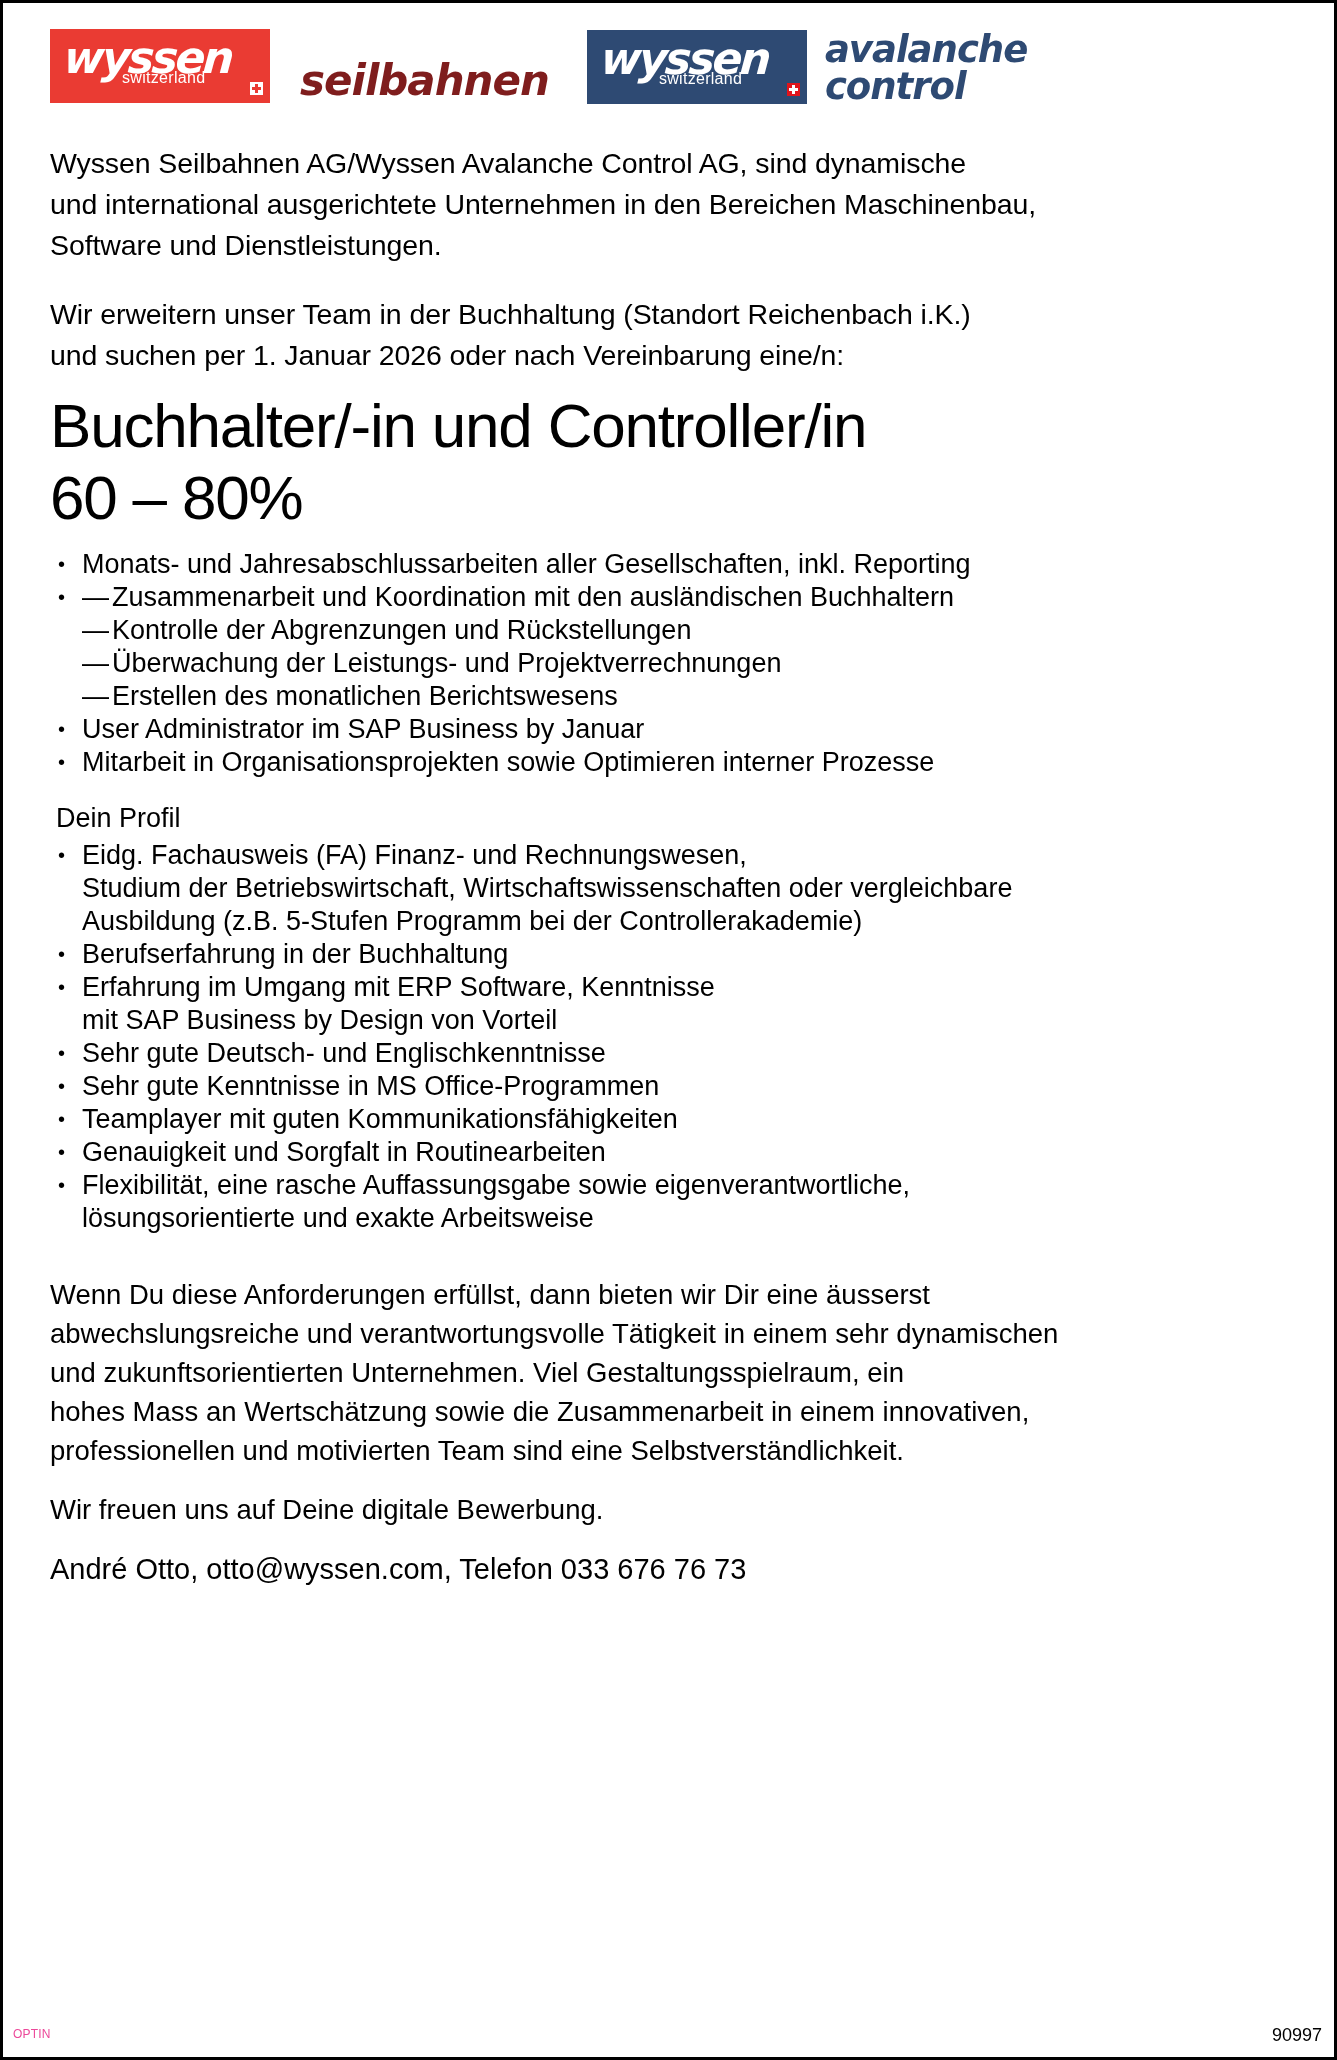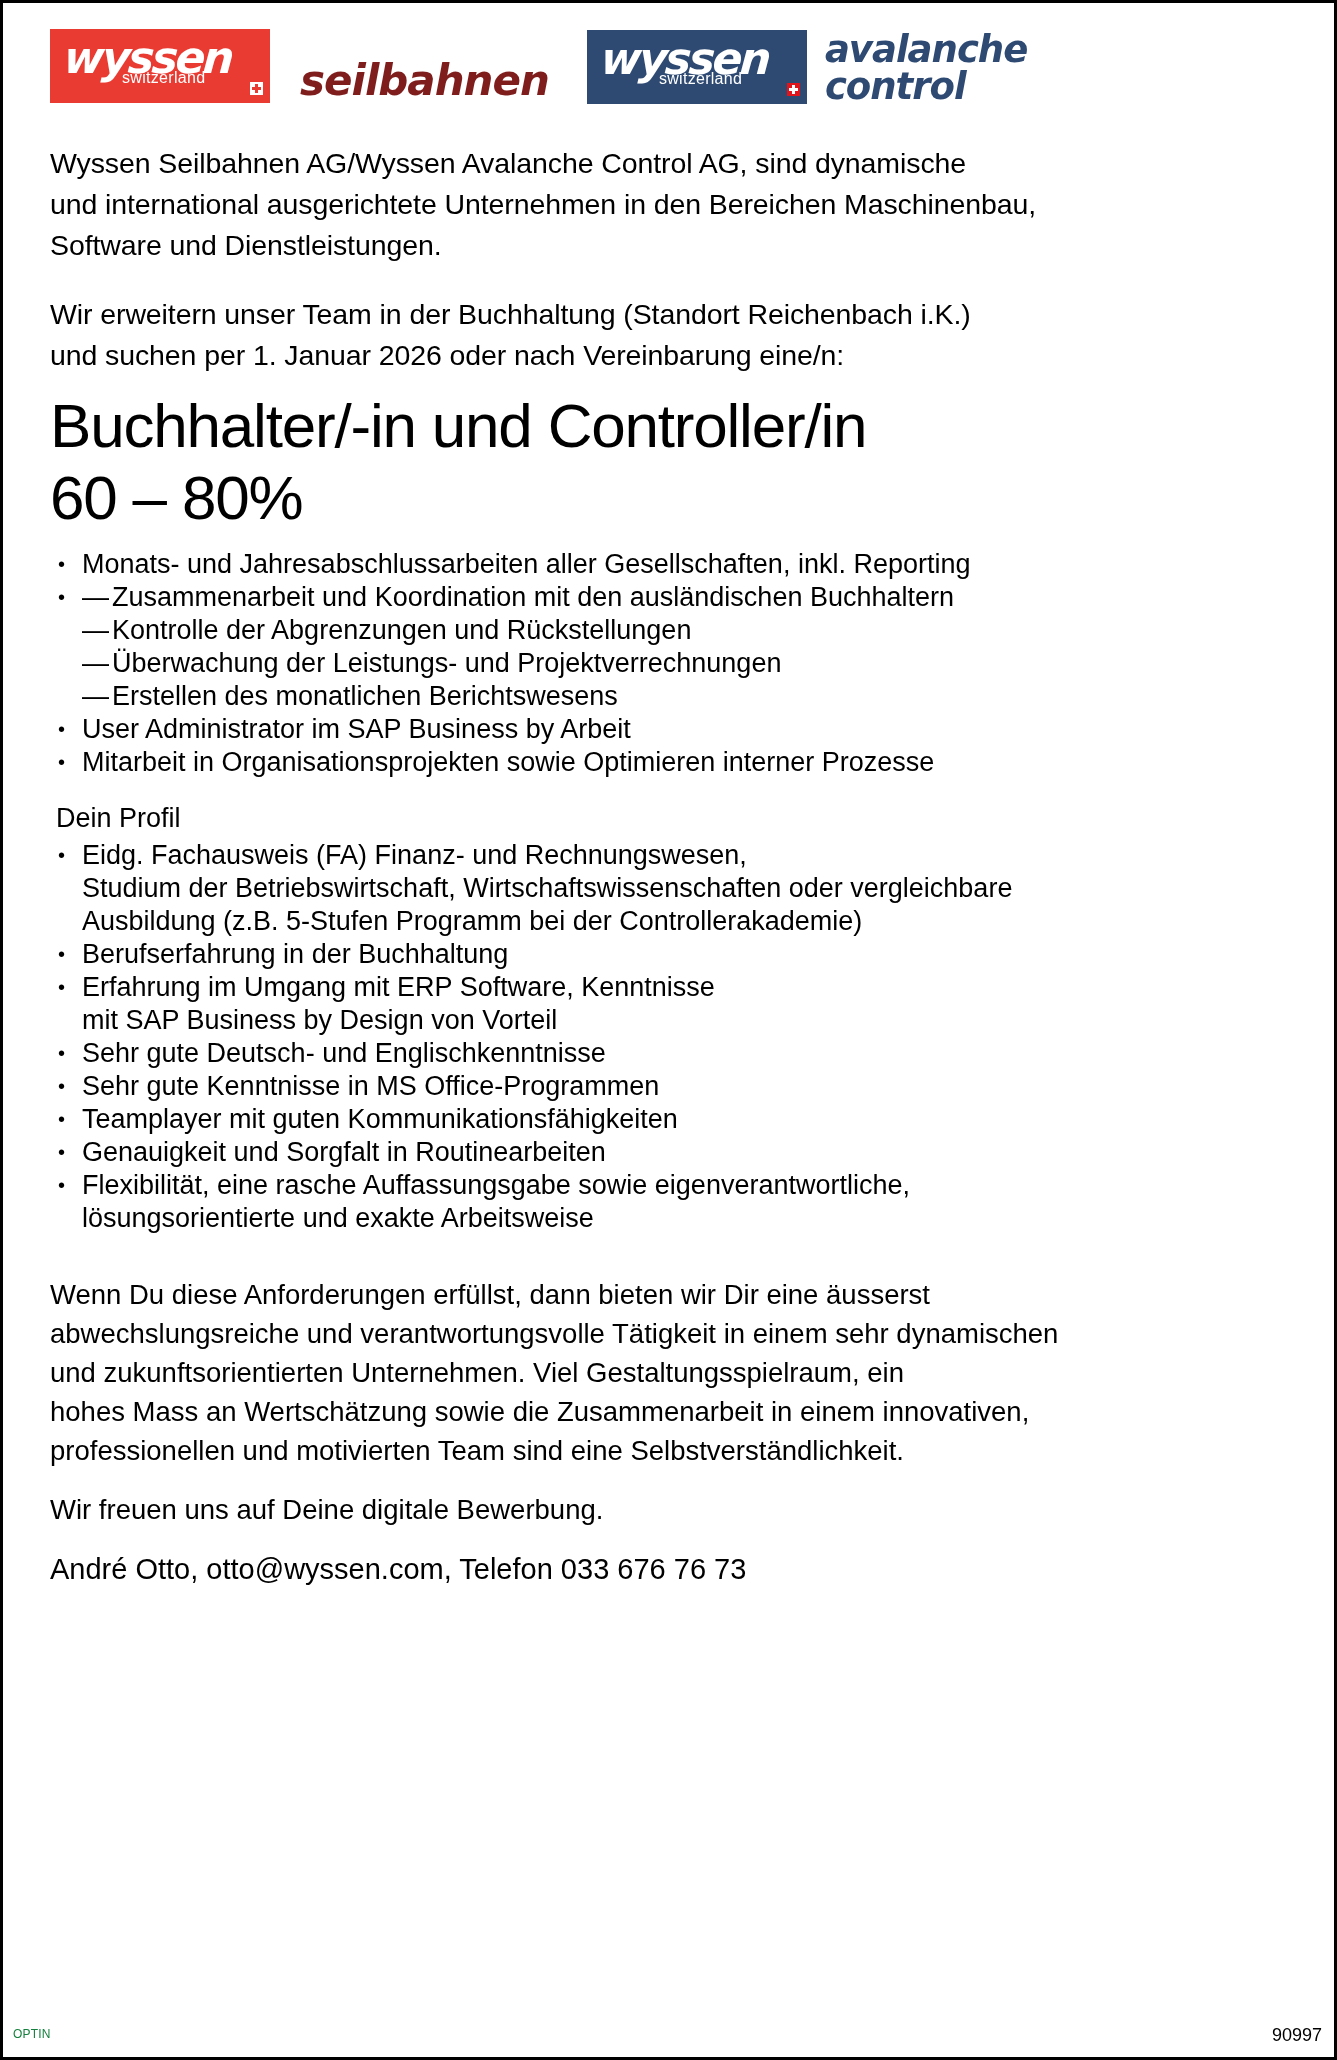--- a/index.html
+++ b/index.html
@@ -204,21 +204,21 @@
     font-stretch: condensed;
   }
 
   
   .code-left {
     position: absolute;
     left: 10px;
     bottom: 16px;
     font-size: 12px;
     line-height: 14px;
-    color: #15803d;
+    color: #ec4899;
     letter-spacing: 0.2px;
   }
   .code-right {
     position: absolute;
     right: 12px;
     bottom: 12px;
     font-size: 18px;
     line-height: 20px;
     color: #000000;
   }
@@ -281,21 +281,21 @@
       <li class="has-bullet">
         <span>Monats- und Jahresabschlussarbeiten aller Gesellschaften, inkl. Reporting</span>
       </li>
       <li class="has-bullet">
         <span class="subline">Zusammenarbeit und Koordination mit den ausländischen Buchhaltern</span>
         <span class="subline">Kontrolle der Abgrenzungen und Rückstellungen</span>
         <span class="subline">Überwachung der Leistungs- und Projektverrechnungen</span>
         <span class="subline">Erstellen des monatlichen Berichtswesens</span>
       </li>
       <li class="has-bullet">
-        <span>User Administrator im SAP Business by Arbeit</span>
+        <span>User Administrator im SAP Business by Januar</span>
       </li>
       <li class="has-bullet">
         <span>Mitarbeit in Organisationsprojekten sowie Optimieren interner Prozesse</span>
       </li>
     </ul>
 
     <div class="spacer-20"></div>
 
     <div class="subhead">Dein Profil</div>
     <ul class="bullets">

